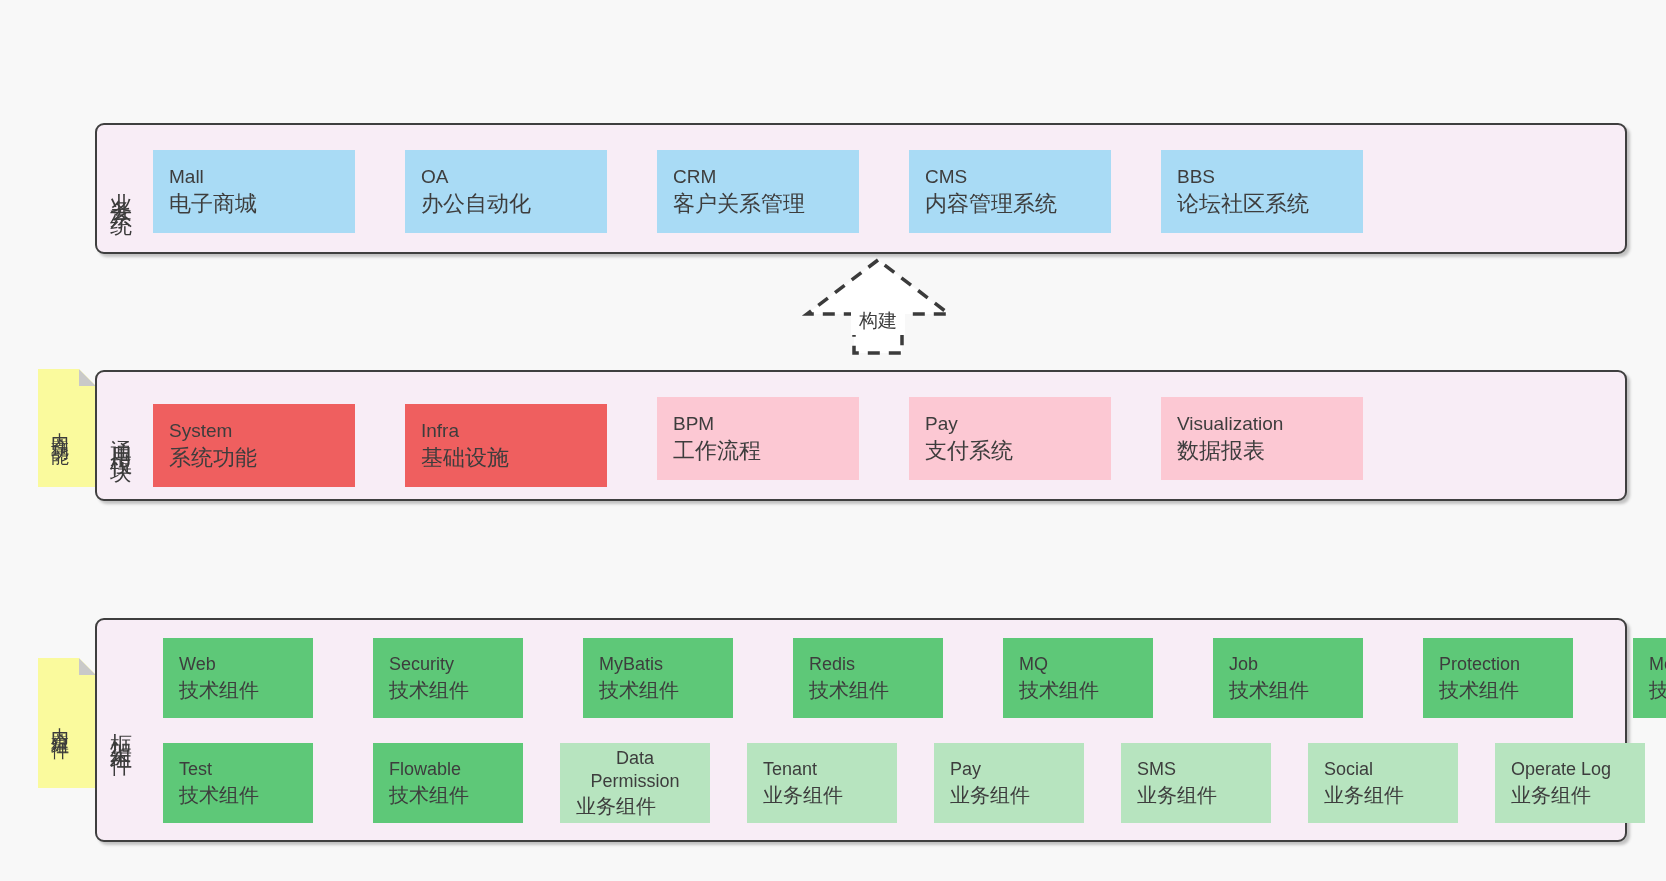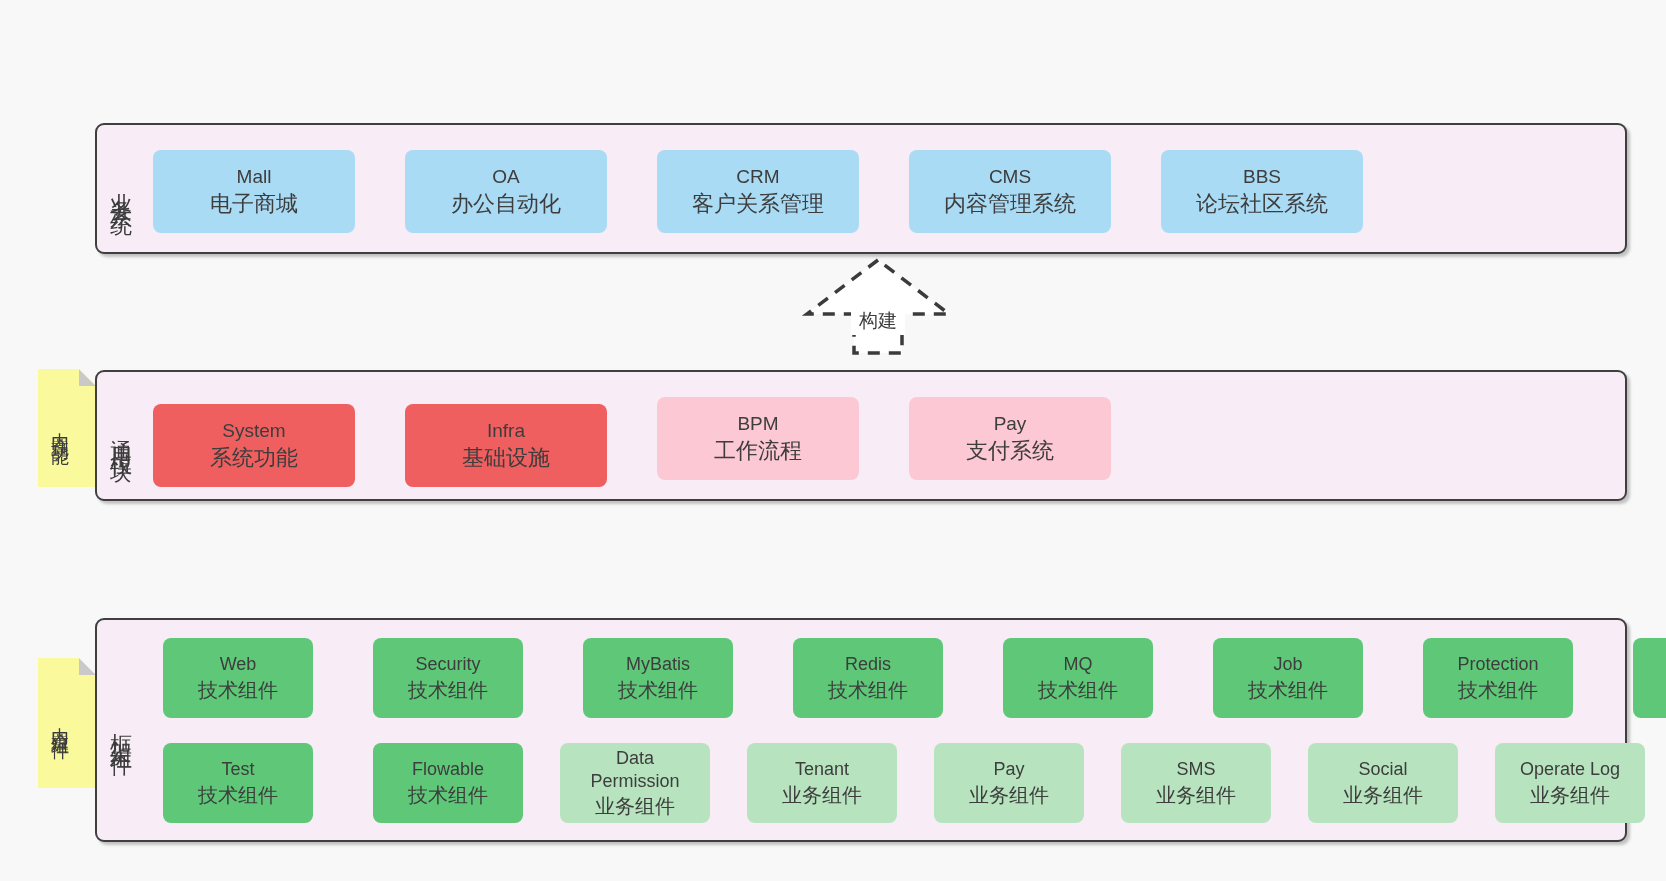--- a/index.html
+++ b/index.html
@@ -35,23 +35,23 @@
     line-height:1;
   }
 
   .row{position:absolute;display:flex;}
   .row-wide{left:56px;top:25px;gap:50px;}
   .row-c1{left:43px;top:18px;gap:37px;}
   .row-c2{left:43px;top:123px;gap:37px;}
 
   
   .box{
-    border-radius:8px;
+    border-radius:0;
     display:flex;flex-direction:column;
-    align-items:center;justify-content:center;
+    align-items:flex-start;justify-content:center;
     text-align:center;
     box-sizing:border-box;
     padding:4px 16px;
   }
   .box .en{font-size:19px;line-height:1.35;}
   .box .zh{font-size:22px;line-height:1.35;}
   .box-wide{width:202px;height:83px;}
   .box-sm{width:150px;height:80px;}
   .box-sm .en{font-size:18px;line-height:1.3;}
   .box-sm .zh{font-size:20px;line-height:1.3;}
@@ -158,20 +158,24 @@
         <div class="zh">基础设施</div>
       </div>
       <div class="box box-wide pink">
         <div class="en">BPM</div>
         <div class="zh">工作流程</div>
       </div>
       <div class="box box-wide pink">
         <div class="en">Pay</div>
         <div class="zh">支付系统</div>
       </div>
+      <div class="box box-wide pink">
+        <div class="en">Visualization</div>
+        <div class="zh">数据报表</div>
+      </div>
     </div>
   </section>
 
 
   <section class="layer layer-components">
     <div class="vlabel">框架组件</div>
     <div class="row row-c1">
       <div class="box box-sm gdark">
         <div class="en">Web</div>
         <div class="zh">技术组件</div>

